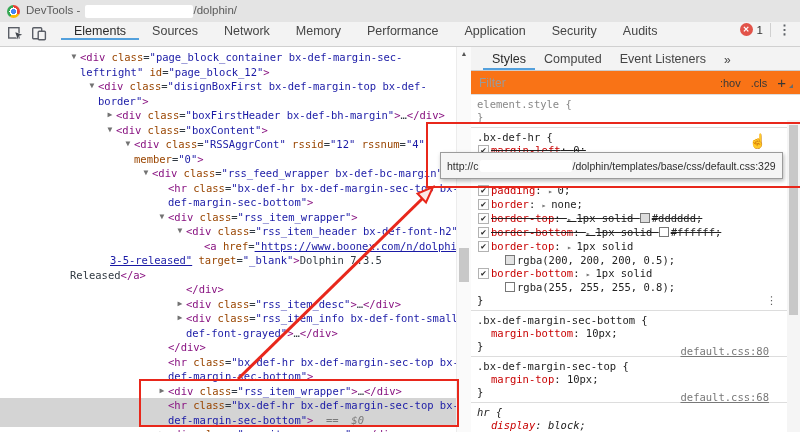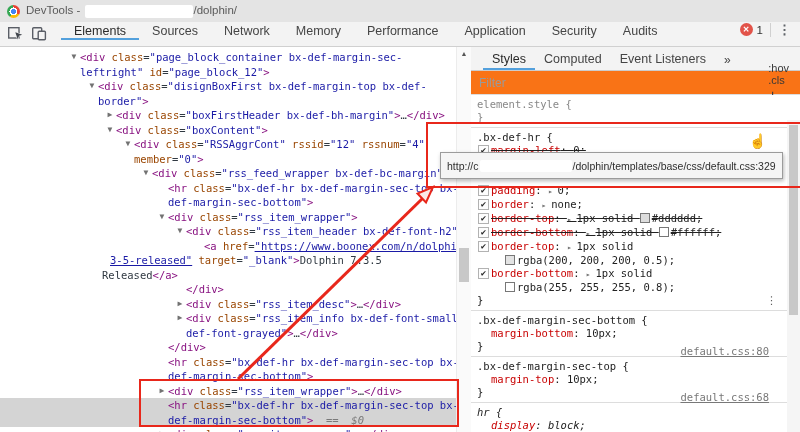--- a/index.html
+++ b/index.html
@@ -153,21 +153,21 @@
       <div class="tl" style="padding-left: 116px;"><span class="tw" style="left: 105px;">▼</span><span class="c-g">&lt;div</span><span class="c-a"> class</span><span class="c-p">=</span><span class="c-v">"boxContent"</span><span class="c-g">&gt;</span></div>
       <div class="tl" style="padding-left: 134px;"><span class="tw" style="left: 123px;">▼</span><span class="c-g">&lt;div</span><span class="c-a"> class</span><span class="c-p">=</span><span class="c-v">"RSSAggrCont"</span><span class="c-a"> rssid</span><span class="c-p">=</span><span class="c-v">"12"</span><span class="c-a"> rssnum</span><span class="c-p">=</span><span class="c-v">"4"</span></div>
       <div class="tl" style="padding-left: 134px;"><span class="c-a">member</span><span class="c-p">=</span><span class="c-v">"0"</span><span class="c-g">&gt;</span></div>
       <div class="tl" style="padding-left: 152px;"><span class="tw" style="left: 141px;">▼</span><span class="c-g">&lt;div</span><span class="c-a"> class</span><span class="c-p">=</span><span class="c-v">"rss_feed_wrapper bx-def-bc-margin"</span><span class="c-g">&gt;</span></div>
       <div class="tl" style="padding-left: 168px;"><span class="c-g">&lt;hr</span><span class="c-a"> class</span><span class="c-p">=</span><span class="c-v">"bx-def-hr bx-def-margin-sec-top bx-</span></div>
       <div class="tl" style="padding-left: 168px;"><span class="c-v">def-margin-sec-bottom"</span><span class="c-g">&gt;</span></div>
       <div class="tl" style="padding-left: 168px;"><span class="tw" style="left: 157px;">▼</span><span class="c-g">&lt;div</span><span class="c-a"> class</span><span class="c-p">=</span><span class="c-v">"rss_item_wrapper"</span><span class="c-g">&gt;</span></div>
       <div class="tl" style="padding-left: 186px;"><span class="tw" style="left: 175px;">▼</span><span class="c-g">&lt;div</span><span class="c-a"> class</span><span class="c-p">=</span><span class="c-v">"rss_item_header bx-def-font-h2"</span><span class="c-g">&gt;</span></div>
       <div class="tl" style="padding-left: 204px;"><span class="c-g">&lt;a</span><span class="c-a"> href</span><span class="c-p">=</span><span class="c-k">"https://www.boonex.com/n/dolphin-7-</span></div>
       <div class="tl" style="padding-left: 110px;"><span class="c-k">3-5-released"</span><span class="c-a"> target</span><span class="c-p">=</span><span class="c-v">"_blank"</span><span class="c-g">&gt;</span><span class="c-p">Dolphin 7.3.5</span></div>
-      <div class="tl" style="padding-left: 102px;"><span class="c-p">Released</span><span class="c-g">&lt;/a&gt;</span></div>
+      <div class="tl" style="padding-left: 70px;"><span class="c-p">Released</span><span class="c-g">&lt;/a&gt;</span></div>
       <div class="tl" style="padding-left: 186px;"><span class="c-g">&lt;/div&gt;</span></div>
       <div class="tl" style="padding-left: 186px;"><span class="tw" style="left: 175px;">▶</span><span class="c-g">&lt;div</span><span class="c-a"> class</span><span class="c-p">=</span><span class="c-v">"rss_item_desc"</span><span class="c-g">&gt;</span><span class="c-p">…</span><span class="c-g">&lt;/div&gt;</span></div>
       <div class="tl" style="padding-left: 186px;"><span class="tw" style="left: 175px;">▶</span><span class="c-g">&lt;div</span><span class="c-a"> class</span><span class="c-p">=</span><span class="c-v">"rss_item_info bx-def-font-small bx-</span></div>
       <div class="tl" style="padding-left: 186px;"><span class="c-v">def-font-grayed"</span><span class="c-g">&gt;</span><span class="c-p">…</span><span class="c-g">&lt;/div&gt;</span></div>
       <div class="tl" style="padding-left: 168px;"><span class="c-g">&lt;/div&gt;</span></div>
       <div class="tl" style="padding-left: 168px;"><span class="c-g">&lt;hr</span><span class="c-a"> class</span><span class="c-p">=</span><span class="c-v">"bx-def-hr bx-def-margin-sec-top bx-</span></div>
       <div class="tl" style="padding-left: 168px;"><span class="c-v">def-margin-sec-bottom"</span><span class="c-g">&gt;</span></div>
       <div class="tl" style="padding-left: 168px;"><span class="tw" style="left: 157px;">▶</span><span class="c-g">&lt;div</span><span class="c-a"> class</span><span class="c-p">=</span><span class="c-v">"rss_item_wrapper"</span><span class="c-g">&gt;</span><span class="c-p">…</span><span class="c-g">&lt;/div&gt;</span></div>
       <div class="tl sel" style="padding-left: 168px;"><span class="c-g">&lt;hr</span><span class="c-a"> class</span><span class="c-p">=</span><span class="c-v">"bx-def-hr bx-def-margin-sec-top bx-</span></div>
       <div class="tl sel" style="padding-left: 168px;"><span class="c-v">def-margin-sec-bottom"</span><span class="c-g">&gt;</span><span class="c-m">  ==  $0</span></div>
@@ -181,21 +181,21 @@
 
 <div class="main-right">
   <div class="stabs" id="stabs">
       <div class="stab active">Styles</div>
       <div class="stab">Computed</div>
       <div class="stab">Event Listeners</div>
       <div class="stab-more">»</div>
     </div>
   <div class="filterbar">
     <input class="filter-input" placeholder="Filter" style="">
-    <span id="fbtns" style="display:flex;align-items:flex-start;flex-direction:column;">
+    <span id="fbtns" style="display:flex;align-items:center;">
         <span class="fbtn">:hov</span>
         <span class="fbtn">.cls</span>
         <span class="fbtn big">+<span class="fcorner"></span></span>
       </span>
   </div>
   <div class="styles-body" id="styles-body">
       <div class="sec">
         <div class="sec-head"><span class="sel-gray">element.style {</span></div>
         <div class="close-row"><span class="sel-gray">}</span></div>
       </div>

